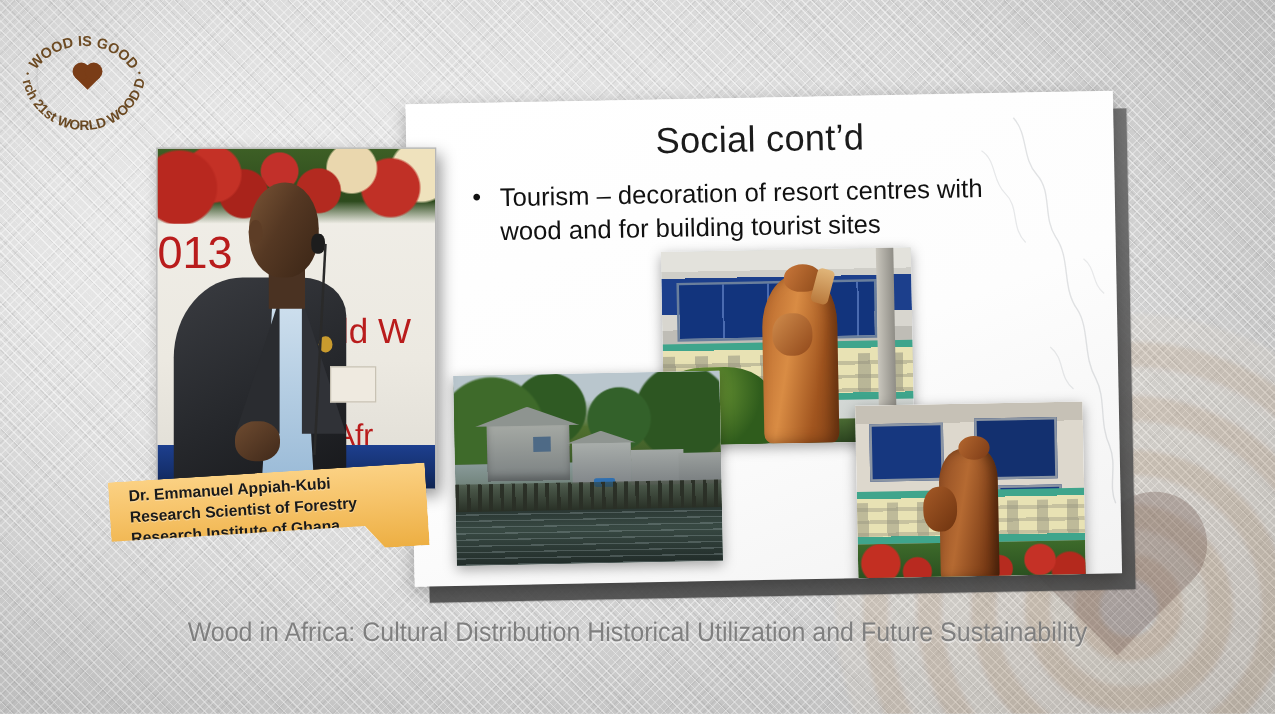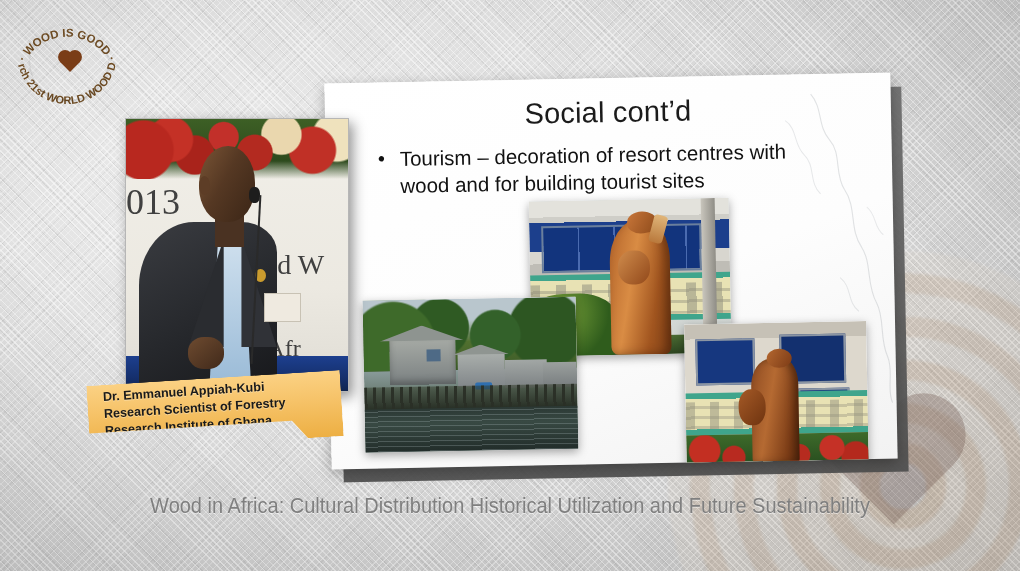--- a/index.html
+++ b/index.html
@@ -229,22 +229,22 @@
     background:
       radial-gradient(circle at 8% 52%,#b8281f 0 14%,rgba(0,0,0,0) 15%),
       radial-gradient(circle at 20% 34%,#c43126 0 12%,rgba(0,0,0,0) 13%),
       radial-gradient(circle at 31% 60%,#a9231b 0 12%,rgba(0,0,0,0) 13%),
       radial-gradient(circle at 44% 30%,#c2302a 0 11%,rgba(0,0,0,0) 12%),
       radial-gradient(circle at 58% 56%,#b32a20 0 13%,rgba(0,0,0,0) 14%),
       radial-gradient(circle at 70% 26%,#ead7ae 0 12%,rgba(0,0,0,0) 13%),
       radial-gradient(circle at 84% 52%,#c03026 0 12%,rgba(0,0,0,0) 13%),
       radial-gradient(circle at 95% 30%,#efe2bd 0 11%,rgba(0,0,0,0) 12%),
       linear-gradient(180deg,#3d5f25 0%,#2d4a1d 70%,rgba(45,74,29,0) 100%);}
-  .sp-bannertxt{position:absolute;left:0;top:0;width:100%;height:100%;color:#404040;
-     font-family:Liberation Serif, serif;}
+  .sp-bannertxt{position:absolute;left:0;top:0;width:100%;height:100%;color:#b91c1c;
+     font-family:Liberation Sans, sans-serif;}
   .sp-bannertxt span{position:absolute;white-space:nowrap;}
   .sp-t1{left:0px;top:62px;font-size:36px;}
   .sp-t2{left:96px;top:130px;font-size:28px;}
   .sp-t3{left:118px;top:178px;font-size:24px;}
   .sp-t4{left:118px;top:216px;font-size:24px;}
   .sp-table{position:absolute;left:0;bottom:0;width:100%;height:13%;
      background:linear-gradient(180deg,#1d3f8e 0%,#15306e 60%,#0f2450 100%);}
   .sp-body{position:absolute;left:6%;top:38%;width:62%;height:62%;
      background:linear-gradient(150deg,#3a3c41 0%,#26282c 55%,#17181b 100%);
      border-radius:40% 26% 0 0/38% 18% 0 0;}

